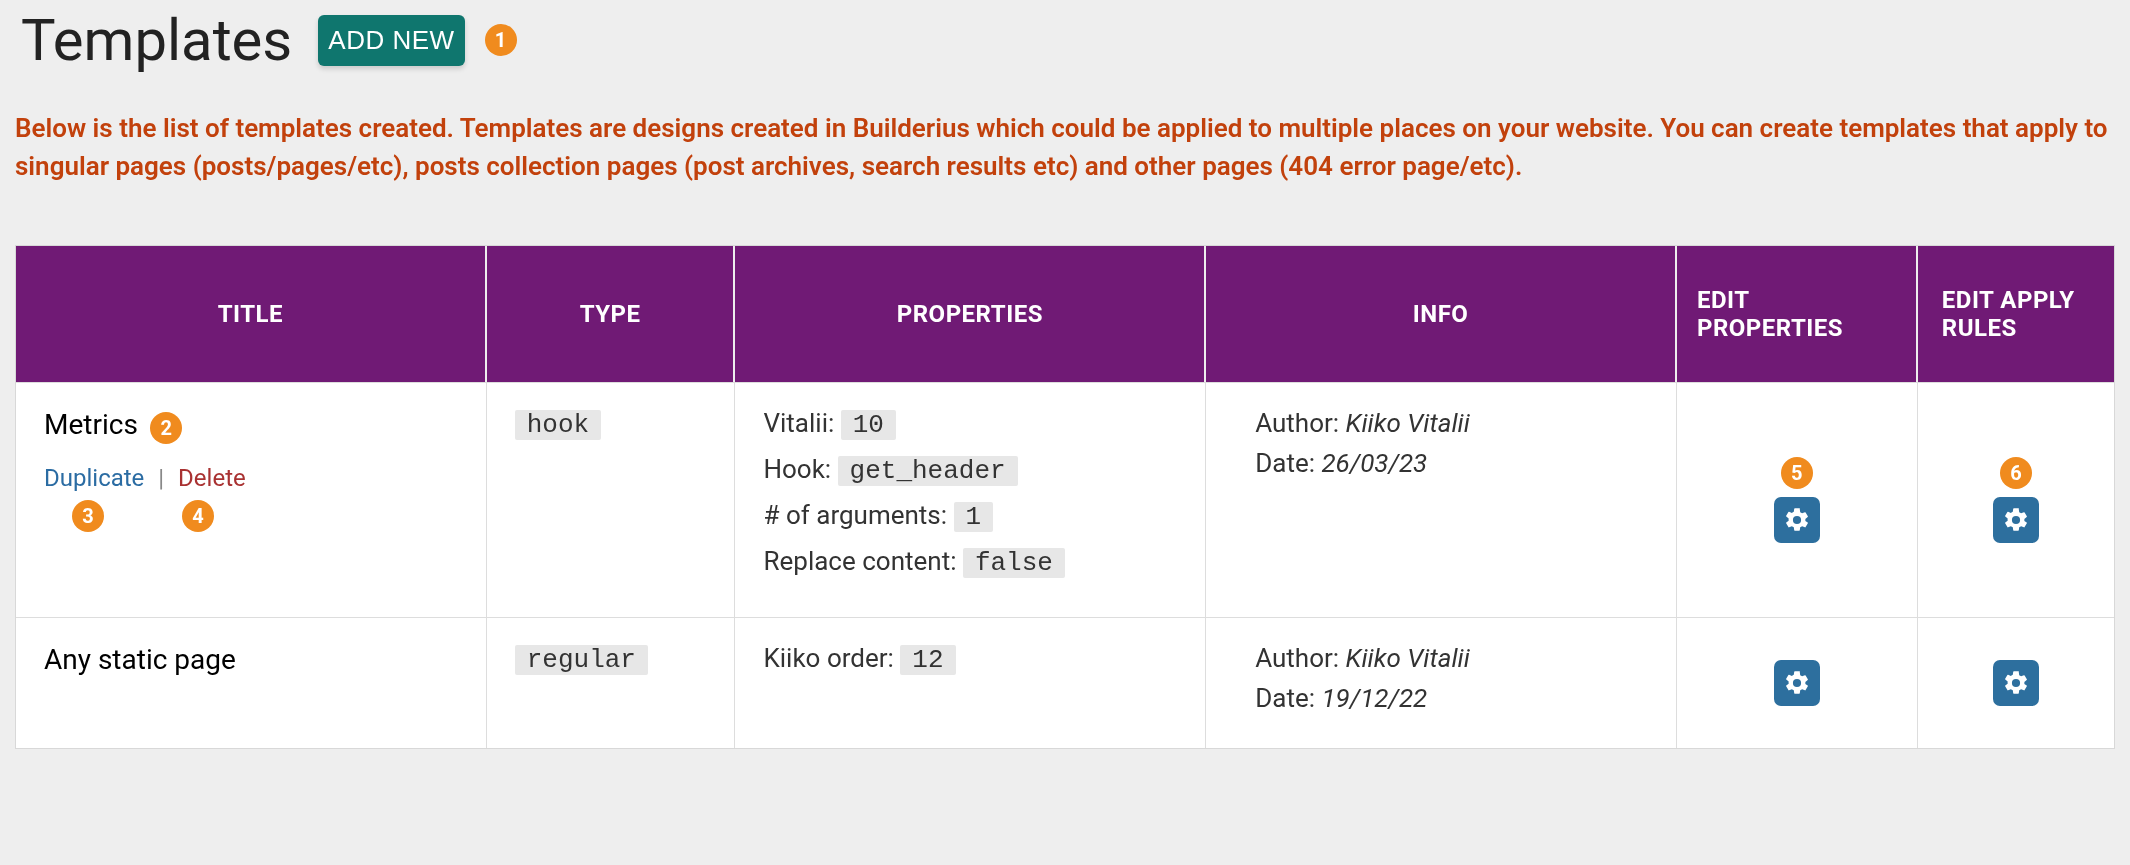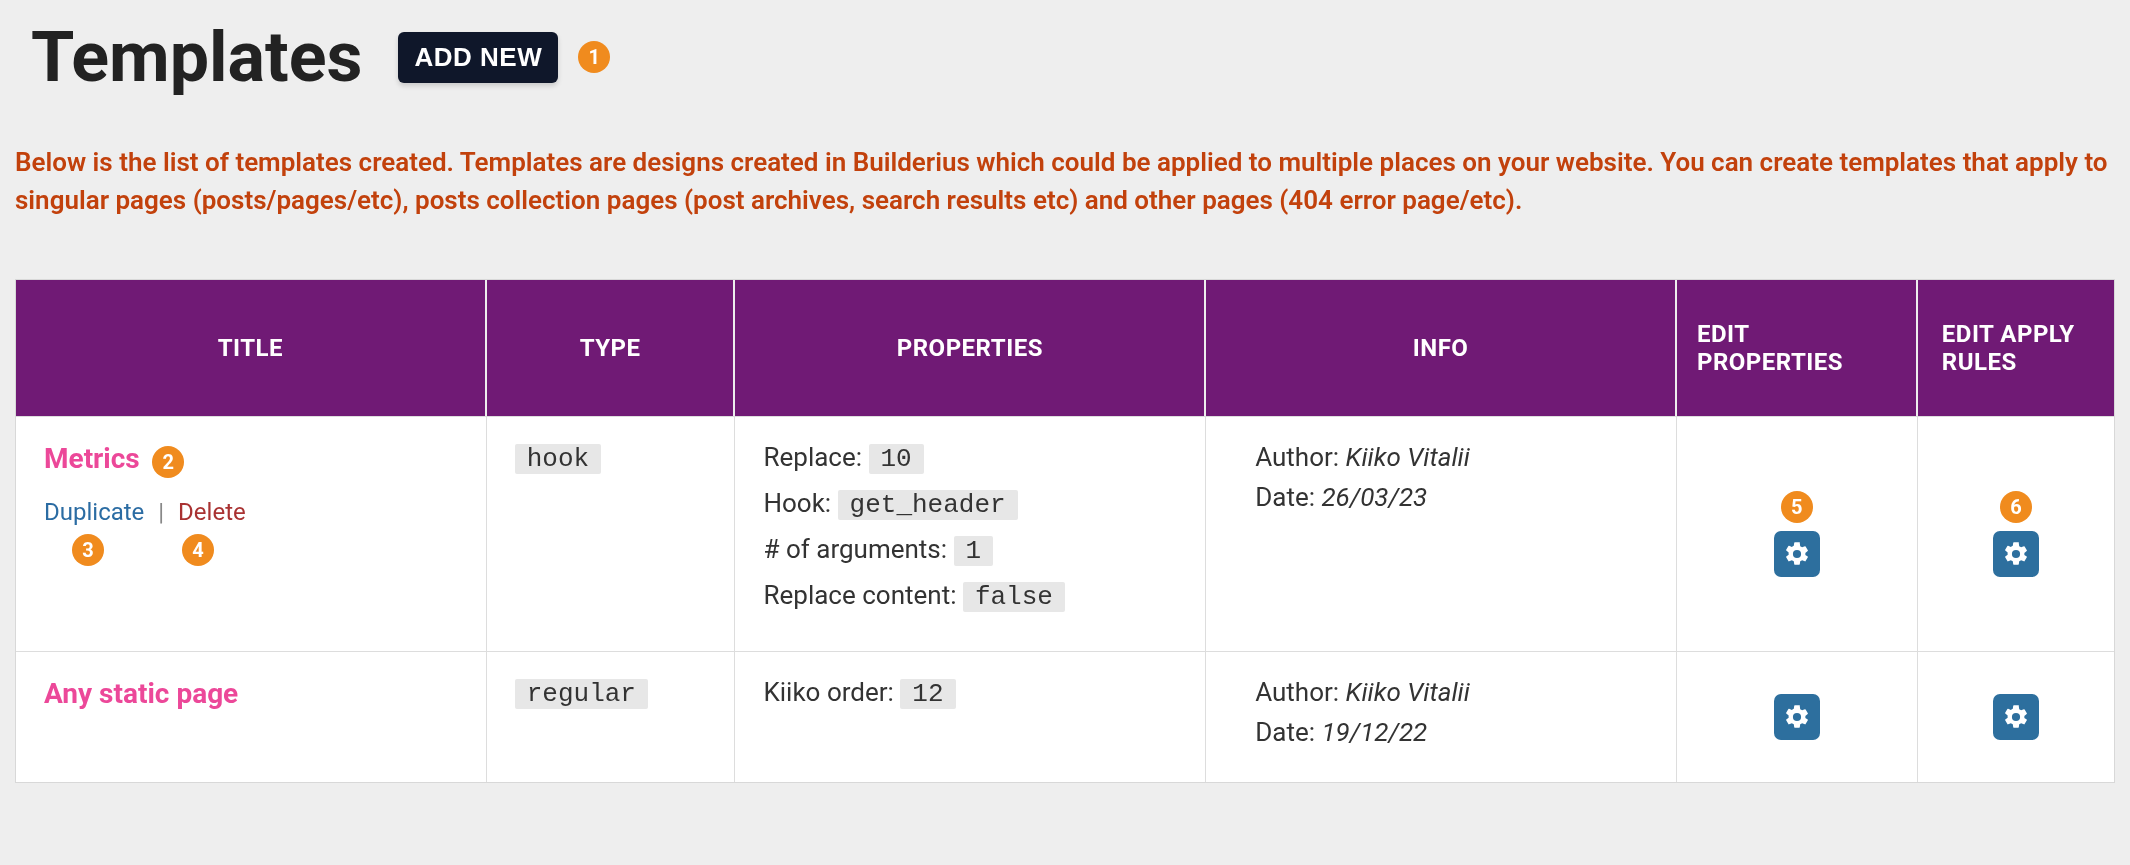--- a/index.html
+++ b/index.html
@@ -14,33 +14,33 @@
     .page {
       padding: 0 15px 0 15px;
     }
     .header-row {
       display: flex;
       align-items: center;
       gap: 20px;
       margin-bottom: 30px;
     }
     h1 {
-      font-size: 70px;
-      font-weight: 700;
-      margin: 16px;
+      font-size: 58px;
+      font-weight: 400;
+      margin: 6px;
       color: #222;
     }
     .add-new-btn {
-      background: #0f172a;
+      background: #0f766e;
       color: #fff;
       border: none;
       border-radius: 6px;
-      padding: 10px 16px;
-      font-size: 26px;
-      font-weight: 700;
+      padding: 10px 10px;
+      font-size: 26px;
+      font-weight: 400;
       letter-spacing: 0.5px;
       cursor: pointer;
       box-shadow: 0 3px 5px rgba(0,0,0,0.15);
     }
     .callout {
       display: inline-flex;
       align-items: center;
       justify-content: center;
       width: 32px;
       height: 32px;
@@ -91,22 +91,22 @@
       color: #333;
     }
     tbody td:last-child { border-right: none; }
     .col-title { width: 360px; }
     .col-type { width: 180px; }
     .col-props { width: 360px; }
     .col-info { width: 360px; }
     .col-editp { width: 150px; text-align: center; }
     .col-editr { width: 150px; text-align: center; }
     .link-title {
-      color: #ec4899;
-      font-weight: 700;
+      color: #000000;
+      font-weight: 400;
       font-size: 28px;
       cursor: pointer;
     }
     .row-actions {
       margin-top: 20px;
       font-size: 24px;
     }
     .action-dup { color: #2b6ca3; cursor: pointer; }
     .action-sep { color: #888; margin: 0 8px; }
     .action-del { color: #a93232; cursor: pointer; }
@@ -197,21 +197,21 @@
               <span class="callout">3</span>
               <span class="callout">4</span>
             </div>
           </div>
         </td>
         <td>
           <span class="code-chip">hook</span>
         </td>
         <td>
           <div class="prop-line">
-            <span class="prop-label">Replace:</span>
+            <span class="prop-label">Vitalii:</span>
             <span class="code-chip">10</span>
           </div>
           <div class="prop-line">
             <span class="prop-label">Hook:</span>
             <span class="code-chip">get_header</span>
           </div>
           <div class="prop-line">
             <span class="prop-label"># of arguments:</span>
             <span class="code-chip">1</span>
           </div>

